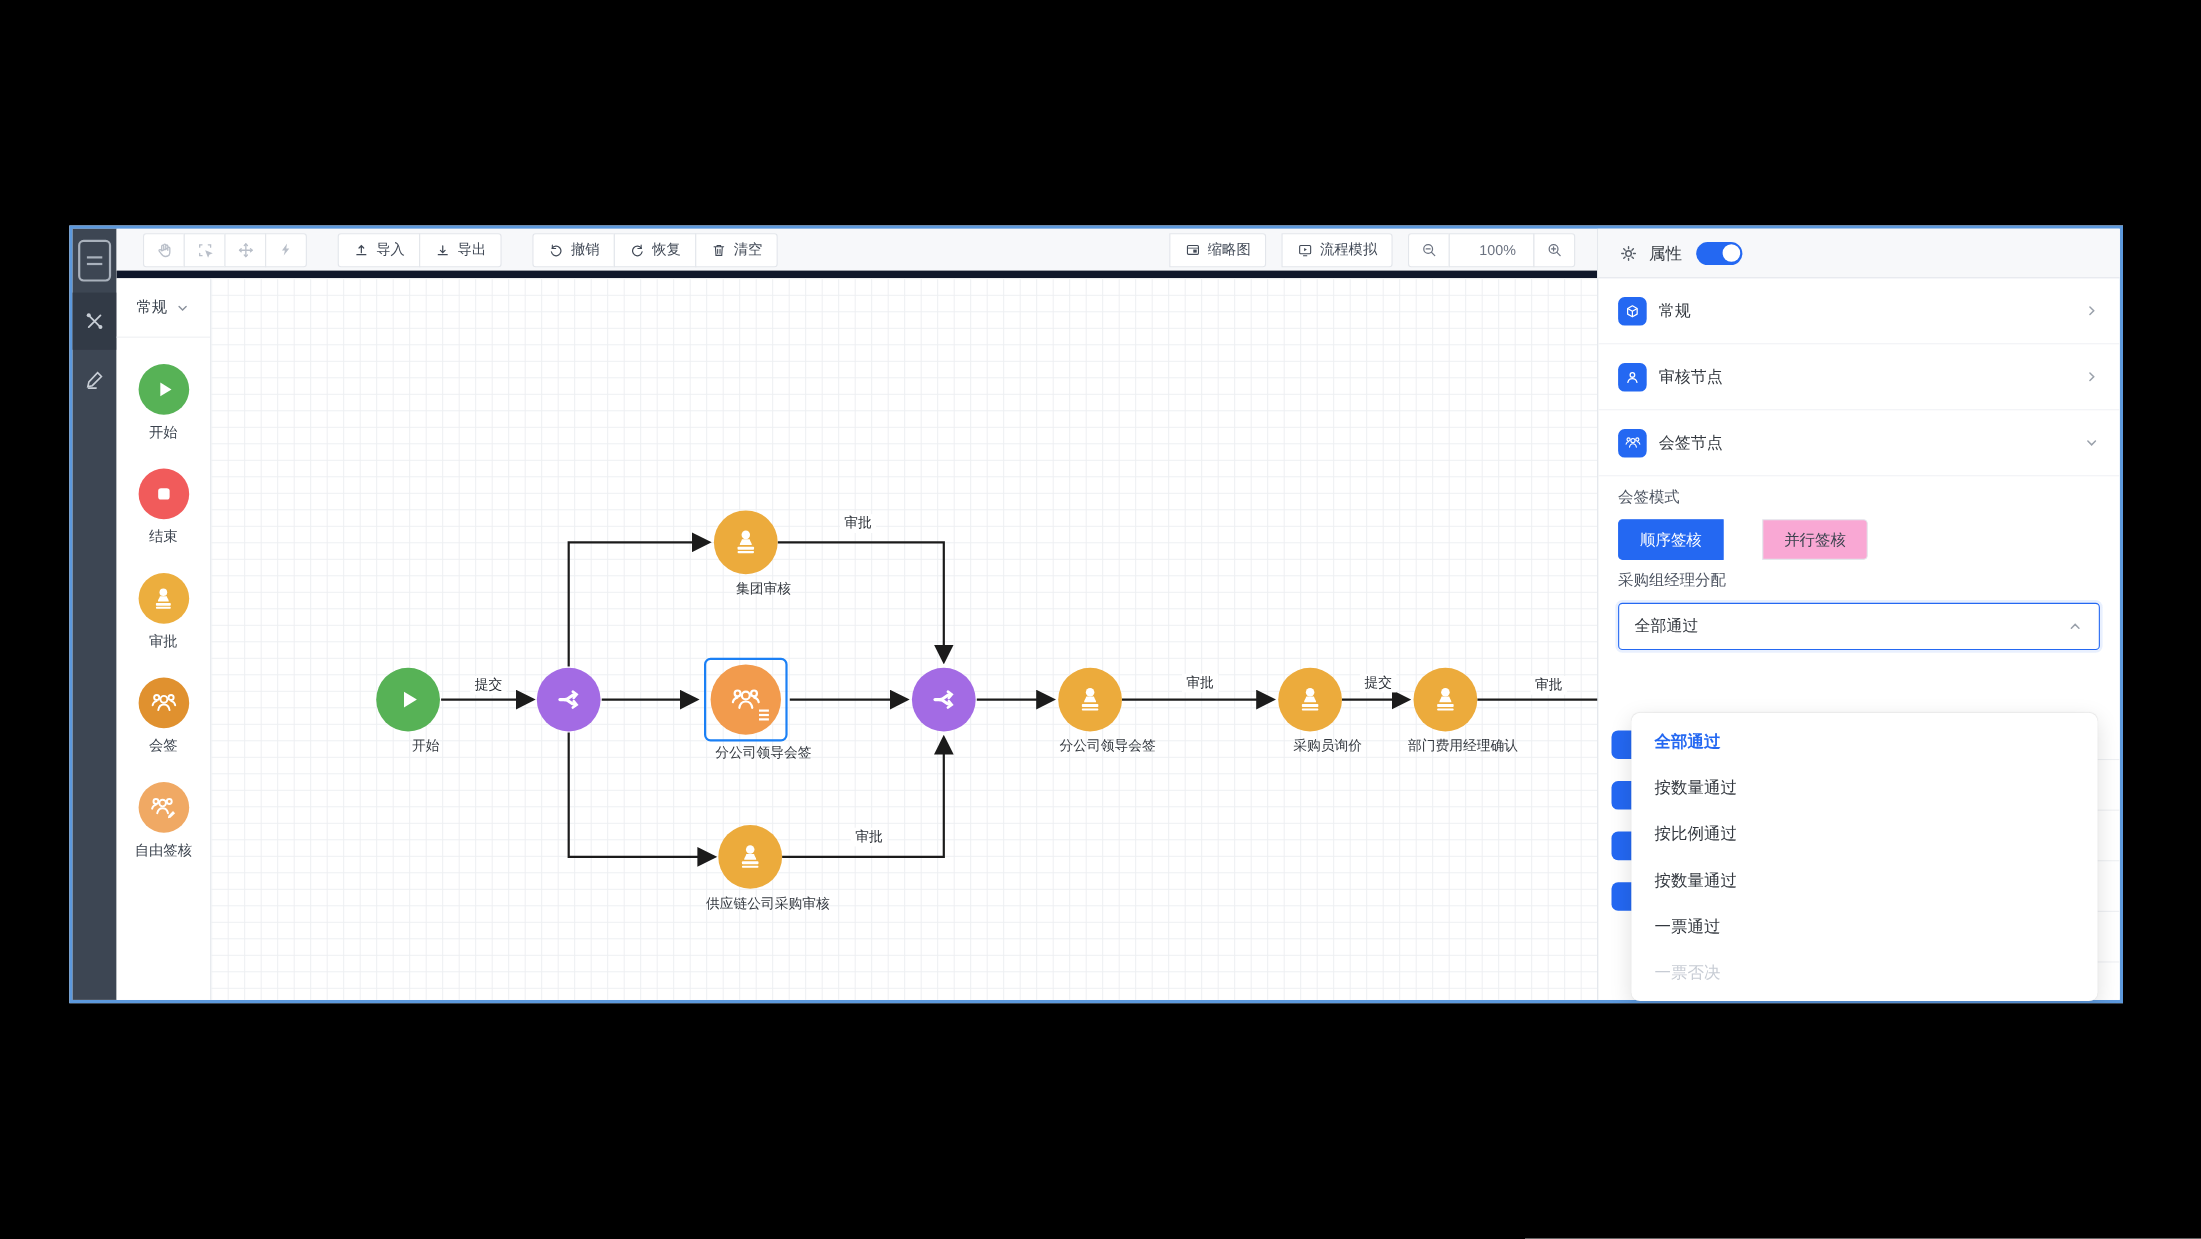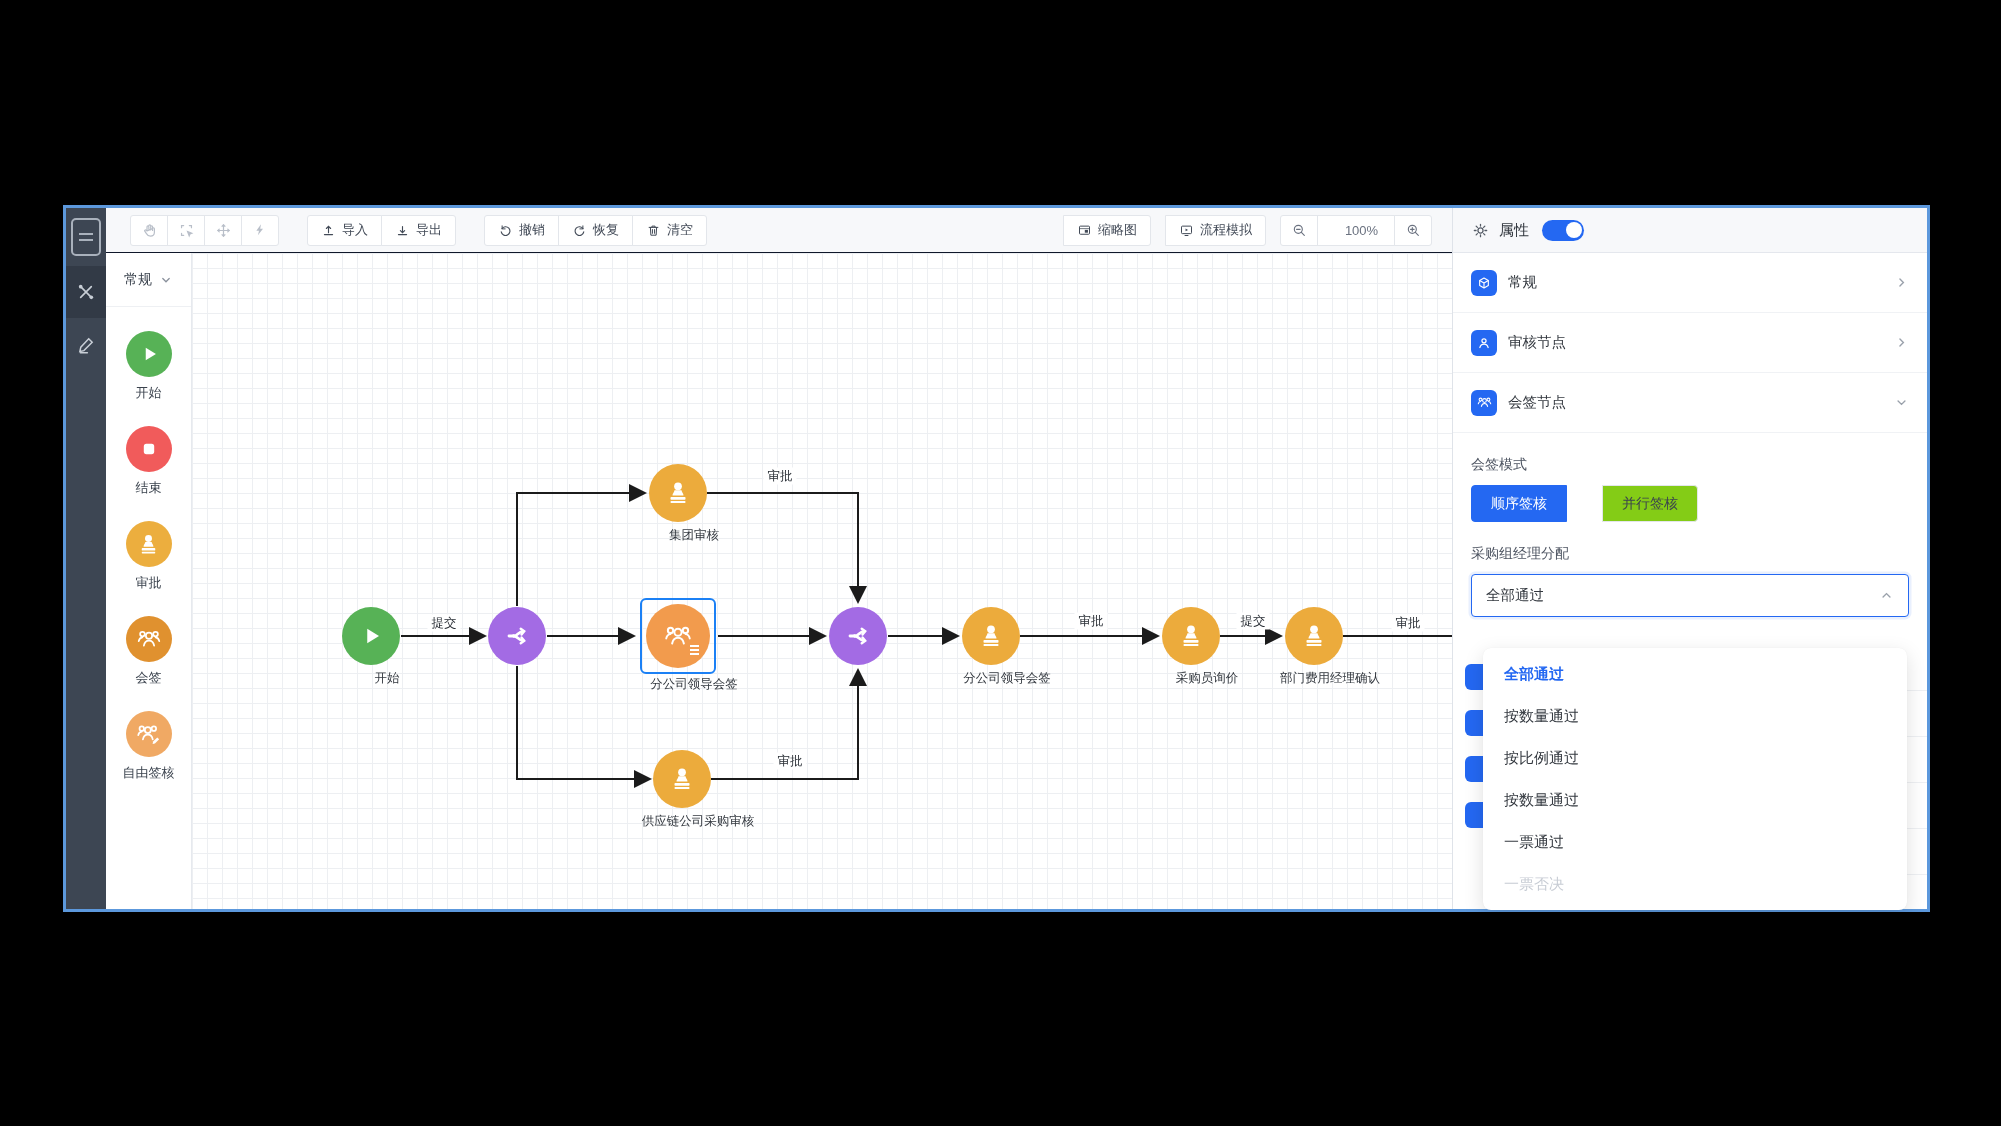--- a/index.html
+++ b/index.html
@@ -10,21 +10,21 @@
   
   .rail{width:40px;background:#3d4653;display:flex;flex-direction:column;align-items:center;flex:none;}
   .rail-item{width:40px;height:52px;display:flex;align-items:center;justify-content:center;color:#c8ced6;}
   .rail-item.first{height:58px;}
   .rail-item.active{background:#323a46;}
   .rail-docbox{width:26px;height:34px;border:2px solid #a9b1bc;border-radius:5px;display:flex;flex-direction:column;
                justify-content:center;gap:4px;align-items:center;}
   .rail-docbox i{display:block;width:14px;height:2px;background:#a9b1bc;}
   
   .mid{flex:1;display:flex;flex-direction:column;min-width:0;}
-  .toolbar{height:45px;background:#f7f8fa;border-bottom:1px solid #0f172a;display:flex;align-items:center;
+  .toolbar{height:45px;background:#f7f8fa;border-bottom:7px solid #0f172a;display:flex;align-items:center;
            padding:0 20px 0 24px;box-sizing:border-box;flex:none;}
   .tgroup{display:flex;}
   .tbtn{height:31px;background:#fff;border:1px solid #e3e6eb;margin-left:-1px;display:flex;align-items:center;
         gap:6px;padding:0 13px;font-size:13px;color:#424a57;box-sizing:border-box;cursor:pointer;}
   .tgroup .tbtn:first-child{border-radius:3px 0 0 3px;margin-left:0;}
   .tgroup .tbtn:last-child{border-radius:0 3px 3px 0;}
   .tbtn.icon-only{width:38px;padding:0;justify-content:center;color:#b9bfc9;}
   .tbtn svg{flex:none;}
   .zoombox{height:31px;width:78px;background:#fff;border:1px solid #e3e6eb;margin-left:-1px;display:flex;
            align-items:center;justify-content:center;font-size:13px;color:#6b7280;box-sizing:border-box;padding-left:11px;}
@@ -62,23 +62,23 @@
   .panel-head{height:45px;background:#f7f8fa;border-bottom:1px solid #e4e7ed;display:flex;align-items:center;
               gap:9px;padding:0 18px;box-sizing:border-box;flex:none;color:#555c66;}
   .panel-title{font-size:15px;color:#33383f;}
   .toggle{width:42px;height:21px;border-radius:11px;background:#2468f2;position:relative;margin-left:4px;cursor:pointer;}
   .toggle .knob{position:absolute;right:2.5px;top:2.5px;width:16px;height:16px;border-radius:50%;background:#fff;}
   .sec{height:60px;display:flex;align-items:center;padding:0 18px;border-bottom:1px solid #f0f2f5;box-sizing:border-box;cursor:pointer;}
   .sec-icon{width:26px;height:26px;border-radius:6px;background:#2468f2;color:#fff;display:flex;align-items:center;justify-content:center;flex:none;}
   .sec-label{margin-left:11px;font-size:14.5px;color:#33383f;}
   .sec-chev{margin-left:auto;color:#9aa1ab;display:flex;}
   .pcontent{padding:0 18px;position:relative;}
-  .flabel{font-size:14px;color:#4e5562;margin:23px 0 11px;font-family:Liberation Mono, monospace;}
+  .flabel{font-size:14px;color:#4e5562;margin:10px 0 11px;font-family:Liberation Mono, monospace;}
   .seg{display:inline-flex;gap:36px;}
-  .seg-btn{height:37px;padding:0 19px;font-size:14px;border:1px solid #e3e6eb;background:#84cc16;color:#3b434e;
+  .seg-btn{height:37px;padding:0 19px;font-size:14px;border:1px solid #e3e6eb;background:#f9a8d4;color:#3b434e;
            display:flex;align-items:center;box-sizing:border-box;margin-left:-1px;cursor:pointer;}
   .seg-btn.on{background:#2468f2;border-color:#2468f2;color:#fff;border-radius:4px 0 0 4px;margin-left:0;}
   .seg-btn.off{border-radius:0 4px 4px 0;}
   .select{height:43px;border:1.5px solid #2468f2;border-radius:4px;display:flex;align-items:center;
           justify-content:space-between;padding:0 14px;font-size:14.5px;color:#33383f;box-sizing:border-box;
           box-shadow:0 0 0 2.5px rgba(36,104,242,.10);cursor:pointer;background:#fff;}
   .select .chev{color:#9aa1ab;display:flex;}
   .hidden-frag{position:absolute;left:12px;width:26px;height:26px;border-radius:6px;background:#2468f2;z-index:1;}
   .stub{position:absolute;right:0;width:24px;height:1px;background:#eef0f3;z-index:1;}
   .dropdown{position:absolute;left:30px;width:424px;top:440px;background:#fff;border-radius:8px;

